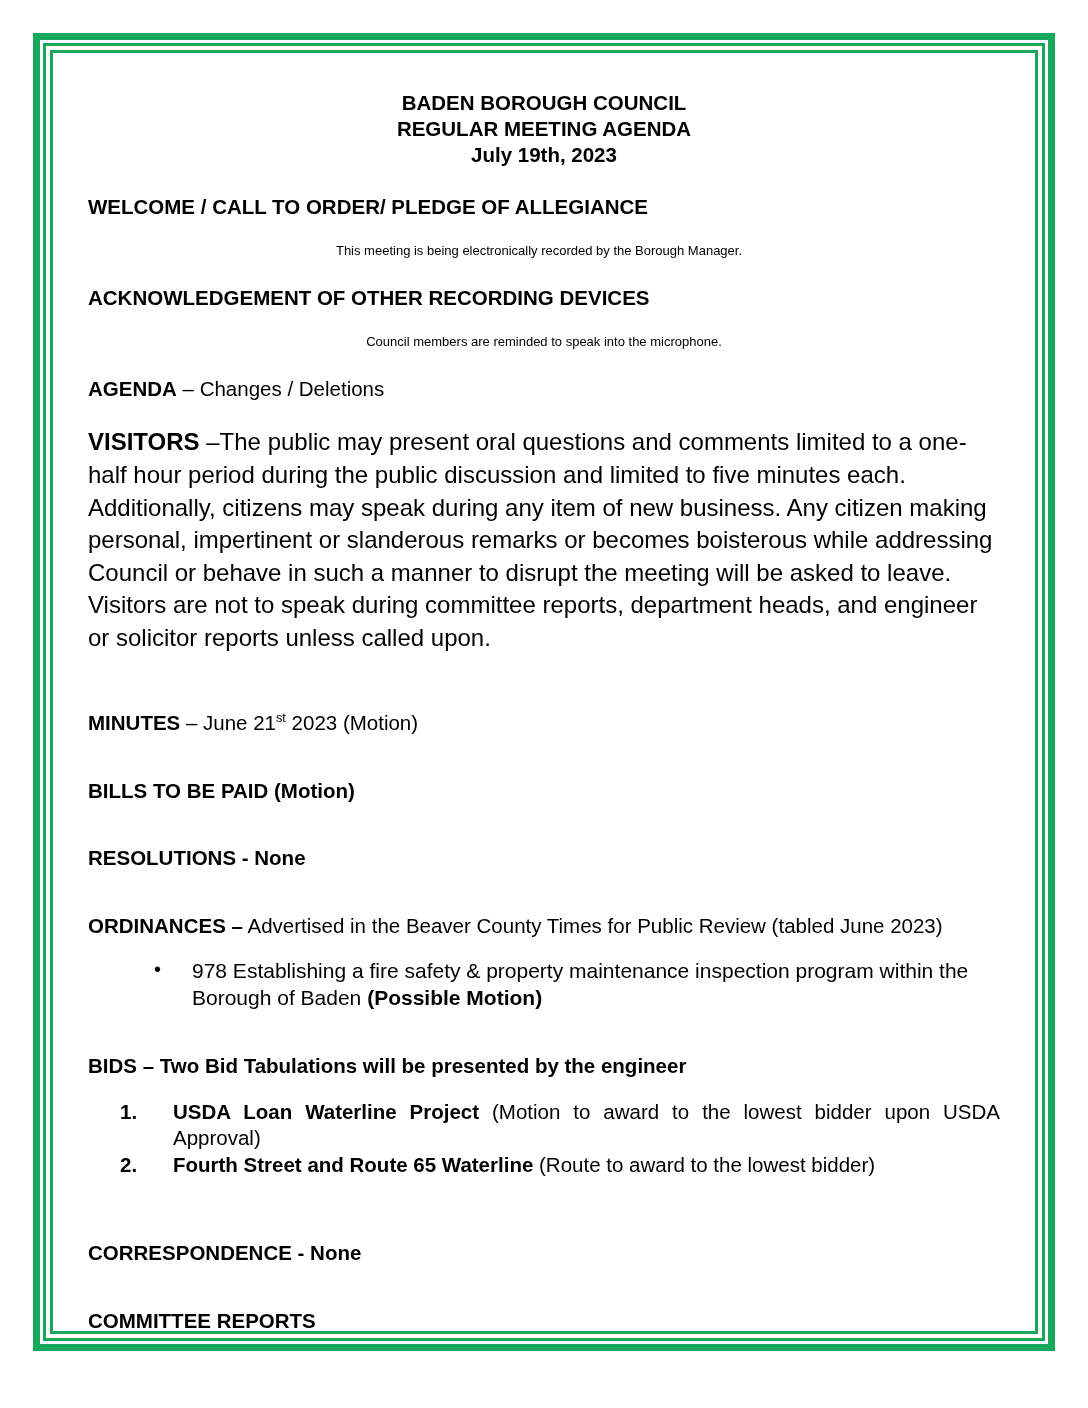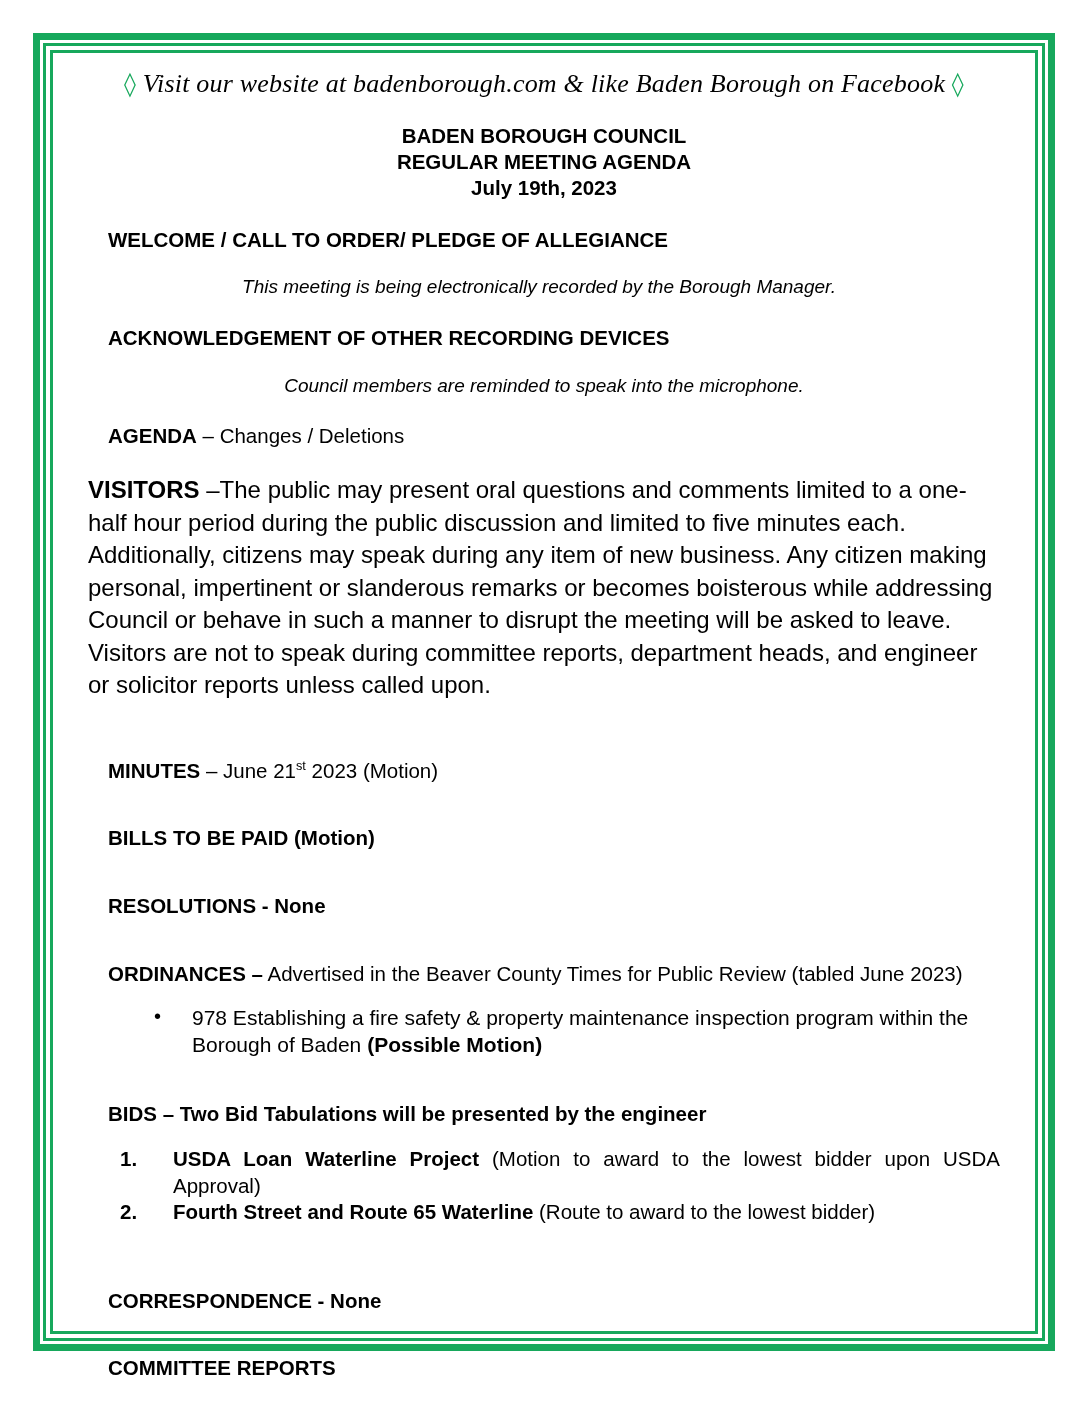--- a/index.html
+++ b/index.html
@@ -78,27 +78,25 @@
     font-weight: bold;
     font-size: 20.5px;
     line-height: 1.27;
     margin-top: 24px;
   }
 
   .sec {
     font-size: 20.5px;
     line-height: 1.25;
     margin-top: 26px;
-    margin-left: 20px;
   }
   .sec b, .b { font-weight: bold; }
 
   .note {
-    font-style: italic;
-    font-size: 19px;
+    font-size: 13px;
     line-height: 1.25;
     text-align: center;
     margin-top: 23px;
     padding-right: 10px;
   }
   .note.indent-a { padding-left: 10px; }
 
   .para {
     font-size: 24px;
     line-height: 1.355;
@@ -157,25 +155,20 @@
 </style>
 </head>
 <body>
 
 <div class="frame-outer"></div>
 <div class="frame-mid"></div>
 <div class="frame-inner"></div>
 
 <div class="page">
 
-  <div class="tagline">
-    <span class="diamond">◊</span>
-    <span>Visit our website at badenborough.com &amp; like Baden Borough on Facebook</span>
-    <span class="diamond">◊</span>
-  </div>
 
   <div class="doc-title">
     <div>BADEN BOROUGH COUNCIL</div>
     <div>REGULAR MEETING AGENDA</div>
     <div>July 19th, 2023</div>
   </div>
 
   <div class="sec b">WELCOME / CALL TO ORDER/ PLEDGE OF ALLEGIANCE</div>
 
 

